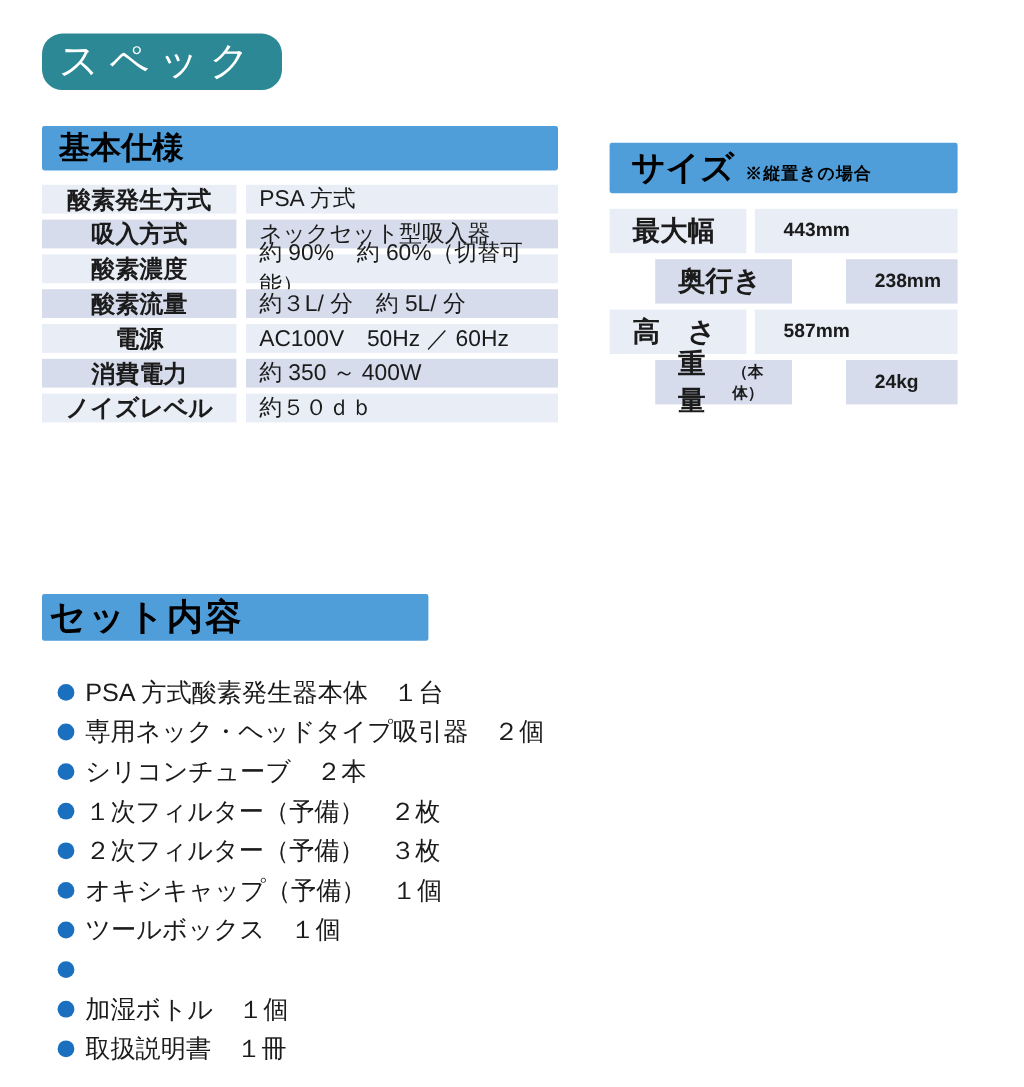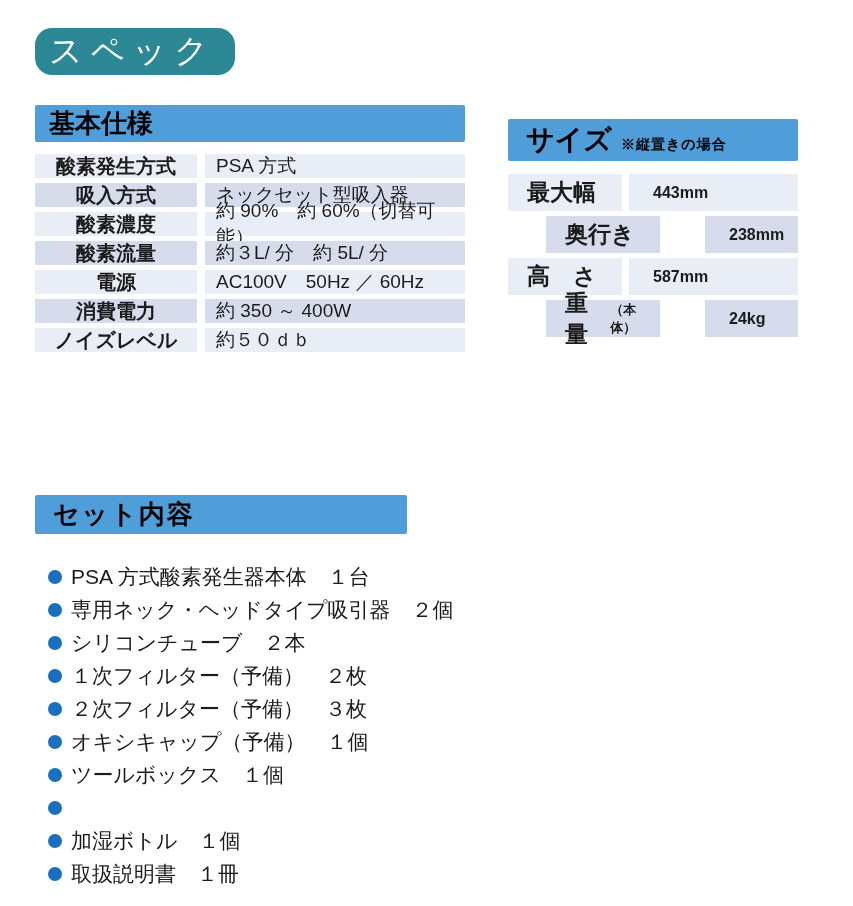--- a/index.html
+++ b/index.html
@@ -39,21 +39,21 @@
   }
   .size-rows{margin-top:13px;}
   .size-row{display:flex;height:37px;margin-bottom:5px;}
   .size-row .cell{background:var(--row-light);display:flex;align-items:center;box-sizing:border-box;}
   .size-row.alt .cell{background:var(--row-dark);margin-left:38px;}
   .size-row .label{width:114px;margin-right:7px;padding-left:19px;font-weight:bold;font-size:23px;letter-spacing:0px;}
   .size-row .label .note{font-size:13px;font-weight:bold;margin-left:1px;}
   .size-row .value{flex:1;padding-left:24px;font-size:16px;font-weight:600;}
   
   .set-section{position:absolute;left:35px;top:495px;width:460px;}
-  .set-section .bar{width:372px;height:39px;font-size:26px;padding-left:18px;letter-spacing:2px;}
+  .set-section .bar{width:322px;height:39px;font-size:30px;padding-left:6px;letter-spacing:2px;}
   .set-list{margin-top:26px;}
   .set-item{display:flex;align-items:center;height:33px;font-size:21px;font-weight:500;}
   .bullet{
     width:14px;height:14px;border-radius:50%;background:var(--bullet-blue);
     margin-left:13px;margin-right:9px;flex:none;
   }
 </style>
 </head>
 <body>
 

